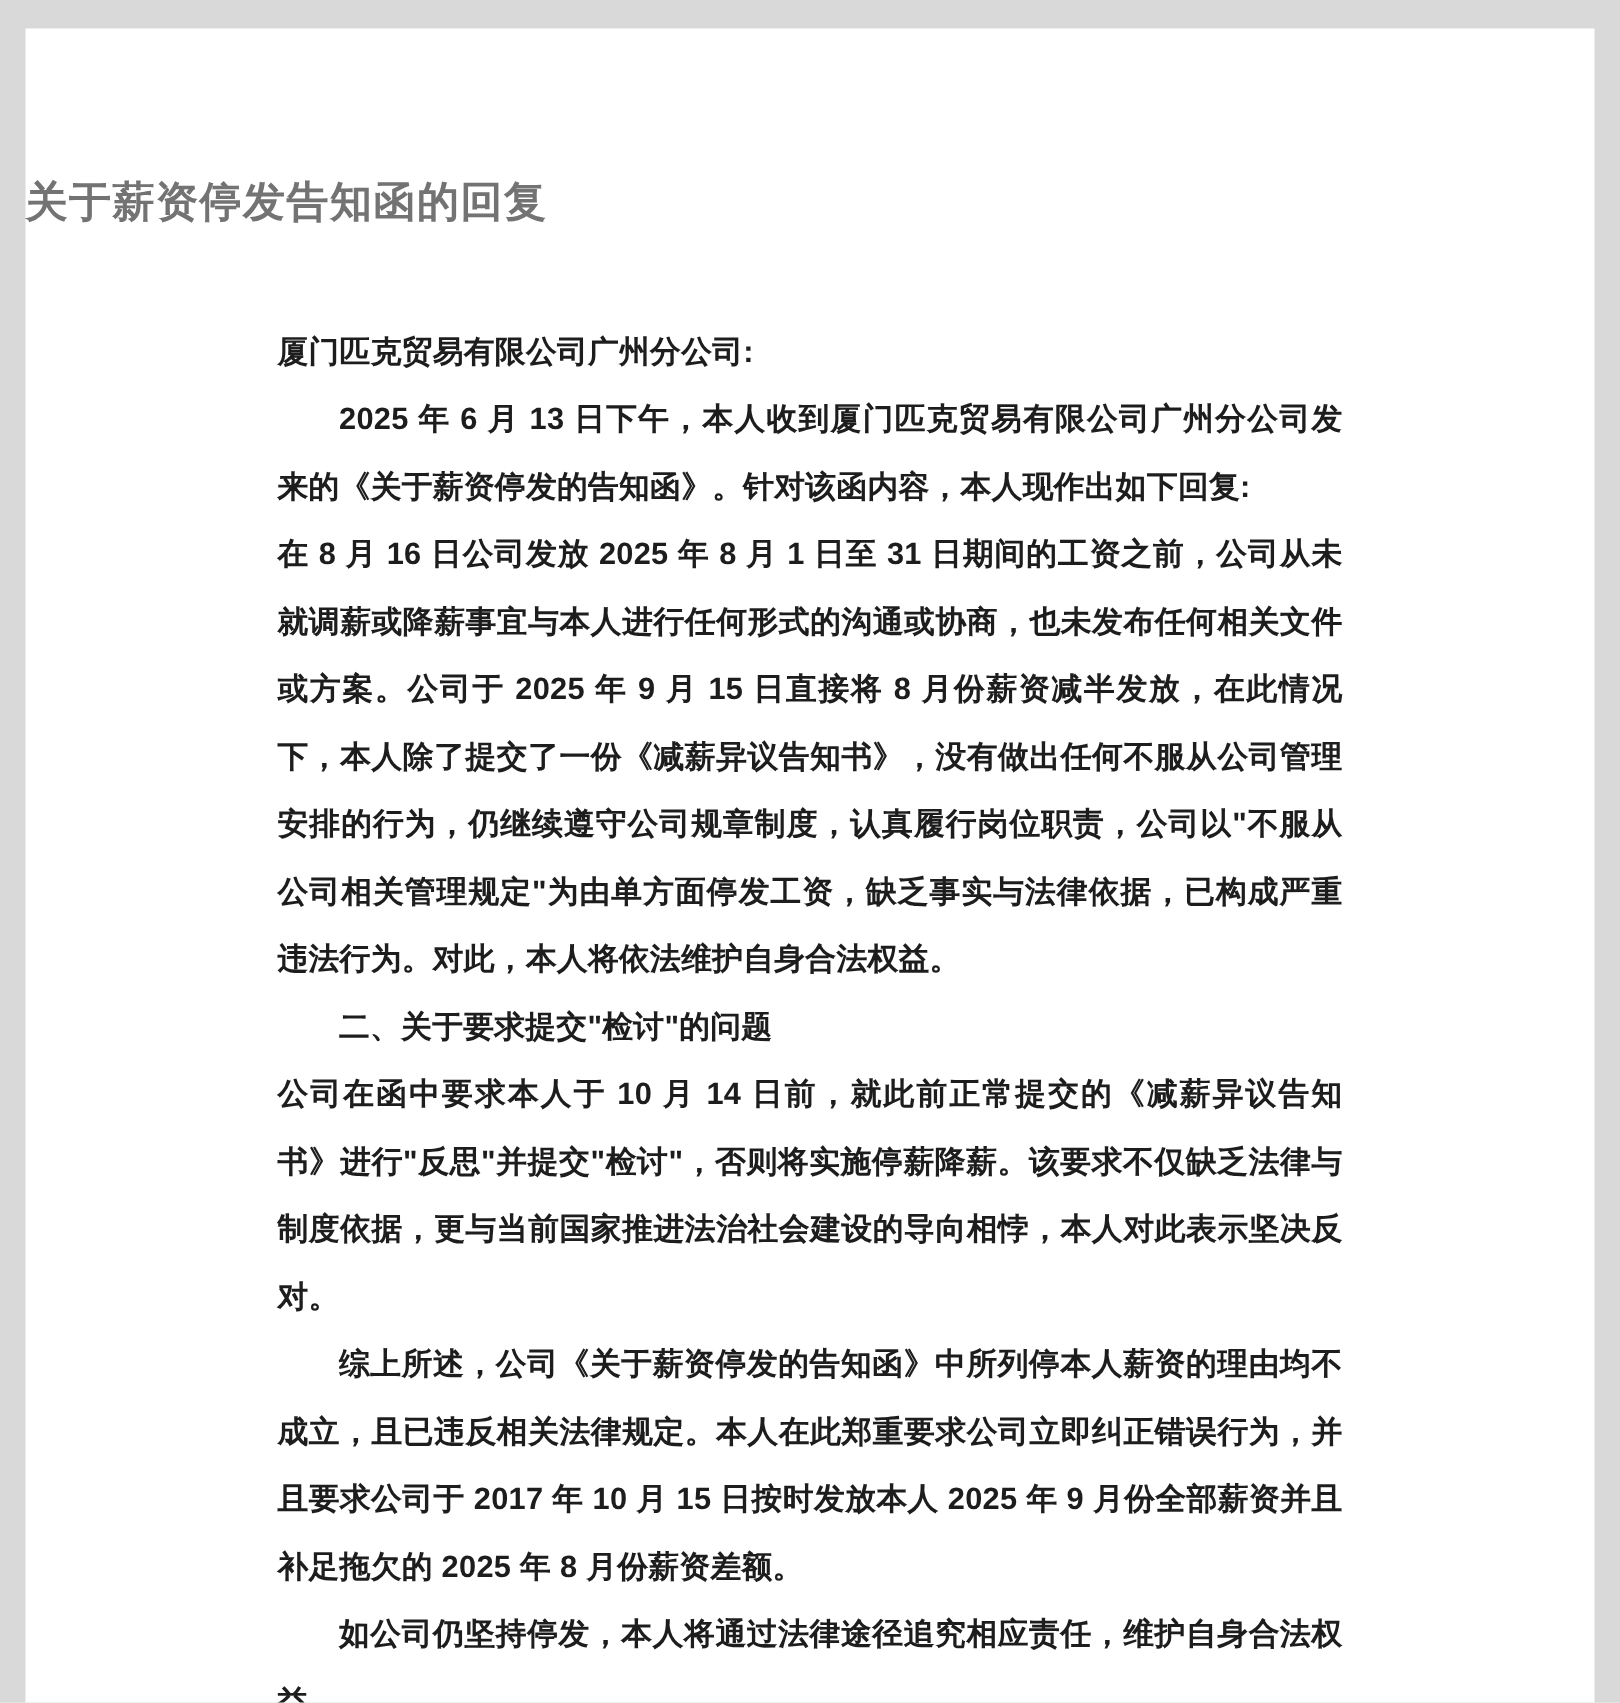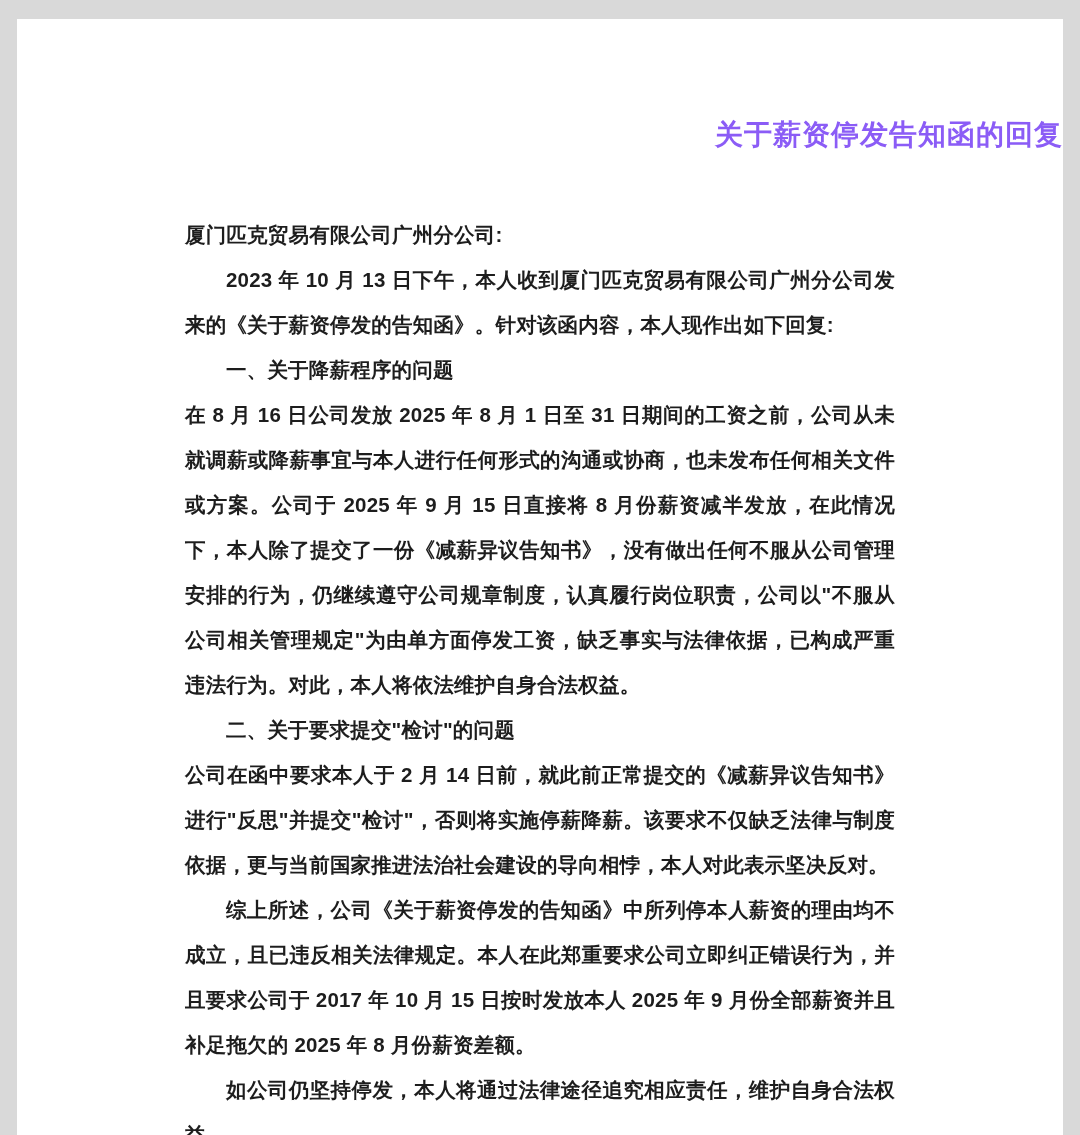--- a/index.html
+++ b/index.html
@@ -16,24 +16,24 @@
   .page {
     position: relative;
     width: 1046px;
     min-height: 1135px;
     margin: 0 auto;
     background: #ffffff;
     box-sizing: border-box;
     padding: 0;
   }
   .doc-title {
-    text-align: right;
+    text-align: left;
     font-size: 28px;
     font-weight: bold;
-    color: #8b5cf6;
+    color: #737373;
     letter-spacing: 1px;
     padding-top: 96px;
     padding-bottom: 0;
     line-height: 1.4;
   }
   .body-block {
     padding: 0 168px 0 168px;
     margin-top: 58px;
   }
   .para {
@@ -60,28 +60,27 @@
 <body>
 
 <div class="page">
 
   <h1 class="doc-title">关于薪资停发告知函的回复</h1>
 
   <div class="body-block">
 
     <p class="para indent-0 salutation">厦门匹克贸易有限公司广州分公司:</p>
 
-    <p class="para indent-2">2023 年 10 月 13 日下午，本人收到厦门匹克贸易有限公司广州分公司发来的《关于薪资停发的告知函》。针对该函内容，本人现作出如下回复:</p>
+    <p class="para indent-2">2025 年 6 月 13 日下午，本人收到厦门匹克贸易有限公司广州分公司发来的《关于薪资停发的告知函》。针对该函内容，本人现作出如下回复:</p>
 
-    <p class="para indent-2">一、关于降薪程序的问题</p>
 
     <p class="para indent-0">在 8 月 16 日公司发放 2025 年 8 月 1 日至 31 日期间的工资之前，公司从未就调薪或降薪事宜与本人进行任何形式的沟通或协商，也未发布任何相关文件或方案。公司于 2025 年 9 月 15 日直接将 8 月份薪资减半发放，在此情况下，本人除了提交了一份《减薪异议告知书》，没有做出任何不服从公司管理安排的行为，仍继续遵守公司规章制度，认真履行岗位职责，公司以"不服从公司相关管理规定"为由单方面停发工资，缺乏事实与法律依据，已构成严重违法行为。对此，本人将依法维护自身合法权益。</p>
 
     <p class="para indent-2">二、关于要求提交"检讨"的问题</p>
 
-    <p class="para indent-0">公司在函中要求本人于 2 月 14 日前，就此前正常提交的《减薪异议告知书》进行"反思"并提交"检讨"，否则将实施停薪降薪。该要求不仅缺乏法律与制度依据，更与当前国家推进法治社会建设的导向相悖，本人对此表示坚决反对。</p>
+    <p class="para indent-0">公司在函中要求本人于 10 月 14 日前，就此前正常提交的《减薪异议告知书》进行"反思"并提交"检讨"，否则将实施停薪降薪。该要求不仅缺乏法律与制度依据，更与当前国家推进法治社会建设的导向相悖，本人对此表示坚决反对。</p>
 
     <p class="para indent-2">综上所述，公司《关于薪资停发的告知函》中所列停本人薪资的理由均不成立，且已违反相关法律规定。本人在此郑重要求公司立即纠正错误行为，并且要求公司于 2017 年 10 月 15 日按时发放本人 2025 年 9 月份全部薪资并且补足拖欠的 2025 年 8 月份薪资差额。</p>
 
     <p class="para indent-2">如公司仍坚持停发，本人将通过法律途径追究相应责任，维护自身合法权益。</p>
 
   </div>
 </div>
 
 </body></html>

